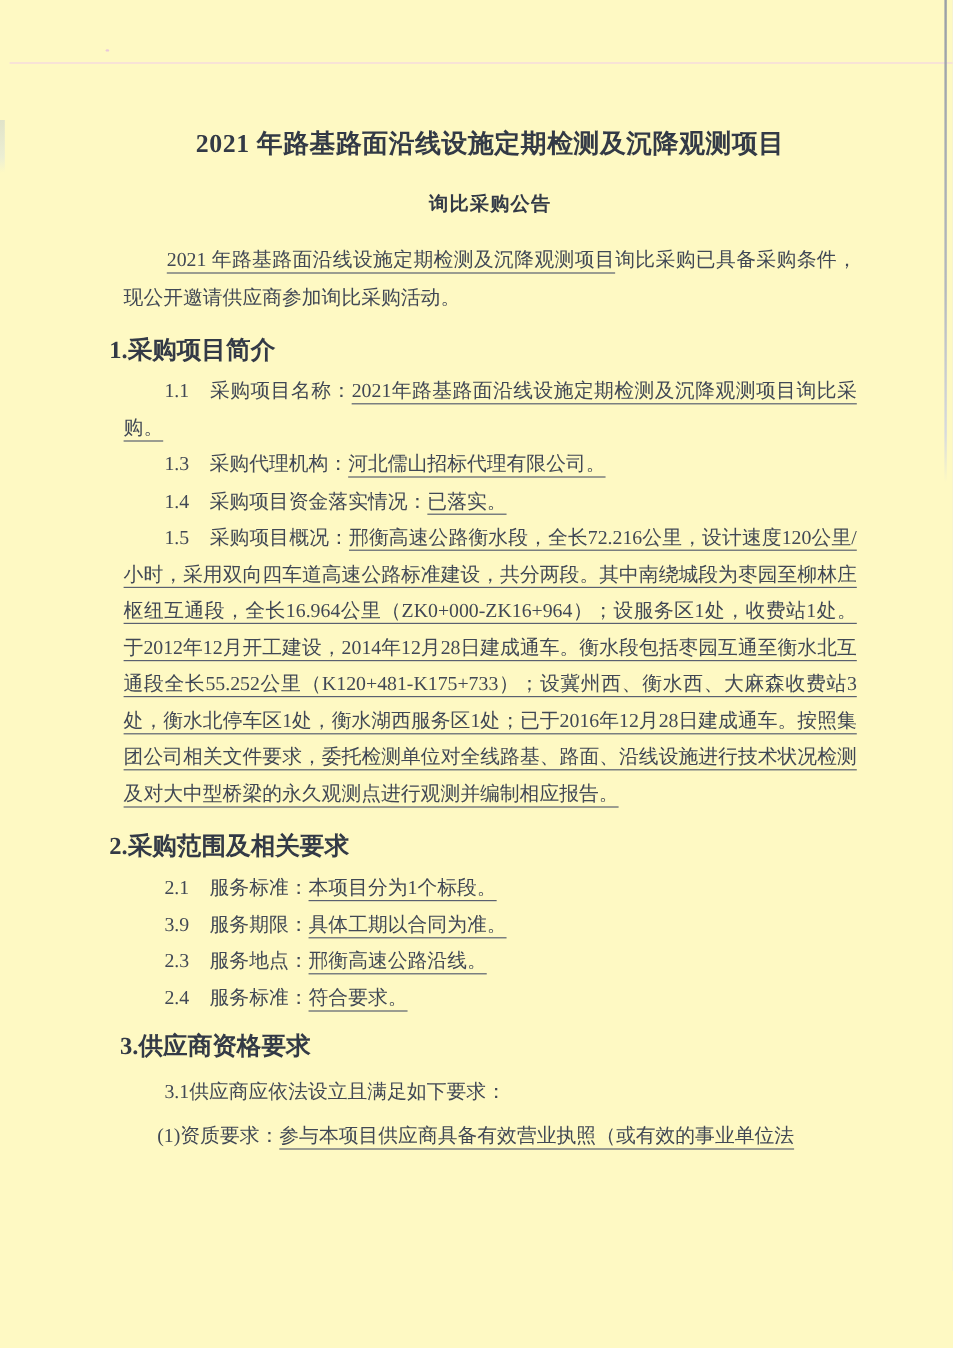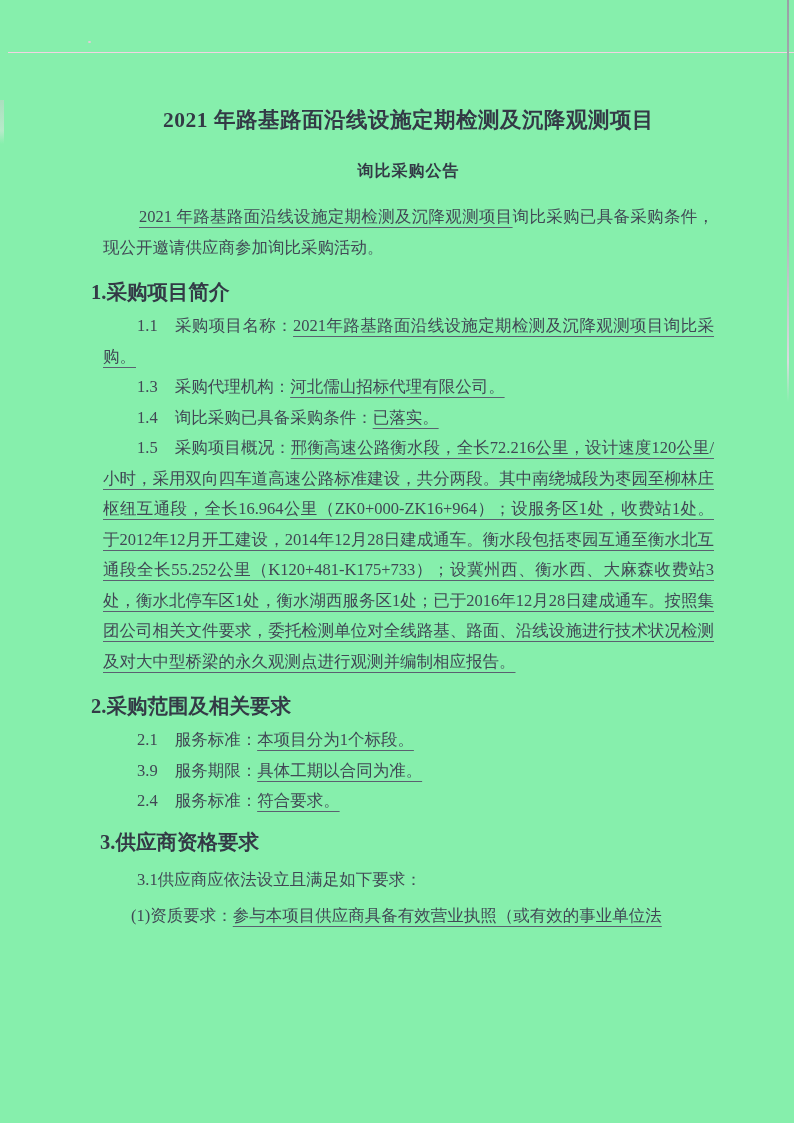--- a/index.html
+++ b/index.html
@@ -1,20 +1,20 @@
 <!DOCTYPE html>
 <html><head>
 <meta charset="utf-8">
 <style>
   html,body{margin:0;padding:0;background:#e9e9e9;}
   .page{
     position:relative;
     width:794px;height:1123px;
     margin:0 auto;
-    background:#86efac;
+    background:#fef9c3;
     overflow:hidden;
     font-family:"Liberation Serif","DejaVu Serif",serif;
     color:#414855;
   }
   
   .pink-line{position:absolute;top:52px;left:8px;right:0;height:1px;background:#f3d4e3;}
   .pink-speck{position:absolute;top:41px;left:88px;width:3px;height:2px;background:#e9c9da;border-radius:50%;}
   .edge-line{position:absolute;top:0;right:5px;width:2px;height:402px;
     background:linear-gradient(180deg,#9aa0a6 0%,#b4b9be 60%,#d8dbde 90%,rgba(255,255,255,0) 100%);}
   .left-smudge{position:absolute;left:0;top:100px;width:4px;height:44px;opacity:.55;
@@ -75,31 +75,32 @@
 
     <p class="intro"><span class="u">2021 年路基路面沿线设施定期检测及沉降观测项目</span><span>询比采购已具备采购条件，现公开邀请供应商参加询比采购活动。</span></p>
 
     <p class="sec-heading">1.采购项目简介</p>
 
     <p class="item"><span class="num">1.1</span><span>采购项目名称：</span><span class="u">2021年路基路面沿线设施定期检测及沉降观测项目询比采购。</span></p>
 
 
     <p class="item"><span class="num">1.3</span><span>采购代理机构：</span><span class="u">河北儒山招标代理有限公司。</span></p>
 
-    <p class="item"><span class="num">1.4</span><span>询比采购已具备采购条件：</span><span class="u">已落实。</span></p>
+    <p class="item"><span class="num">1.4</span><span>采购项目资金落实情况：</span><span class="u">已落实。</span></p>
 
     <p class="item"><span class="num">1.5</span><span>采购项目概况：</span><span class="u">邢衡高速公路衡水段，全长72.216公里，设计速度120公里/小时，采用双向四车道高速公路标准建设，共分两段。其中南绕城段为枣园至柳林庄枢纽互通段，全长16.964公里（ZK0+000-ZK16+964）；设服务区1处，收费站1处。于2012年12月开工建设，2014年12月28日建成通车。衡水段包括枣园互通至衡水北互通段全长55.252公里（K120+481-K175+733）；设冀州西、衡水西、大麻森收费站3处，衡水北停车区1处，衡水湖西服务区1处；已于2016年12月28日建成通车。按照集团公司相关文件要求，委托检测单位对全线路基、路面、沿线设施进行技术状况检测及对大中型桥梁的永久观测点进行观测并编制相应报告。</span></p>
 
 
     <p class="sec-heading">2.采购范围及相关要求</p>
 
     <p class="item"><span class="num">2.1</span><span>服务标准：</span><span class="u">本项目分为1个标段。</span></p>
 
     <p class="item"><span class="num">3.9</span><span>服务期限：</span><span class="u">具体工期以合同为准。</span></p>
 
+    <p class="item"><span class="num">2.3</span><span>服务地点：</span><span class="u">邢衡高速公路沿线。</span></p>
 
     <p class="item"><span class="num">2.4</span><span>服务标准：</span><span class="u">符合要求。</span></p>
 
     <p class="sec-heading sec3">3.供应商资格要求</p>
 
     <p class="item tight mt8"><span class="num nogap">3.1</span><span>供应商应依法设立且满足如下要求：</span></p>
 
     <p class="item paren mt6"><span class="num nogap">(1)</span><span>资质要求：</span><span class="u">参与本项目供应商具备有效营业执照（或有效的事业单位法</span></p>
 
   </div>

